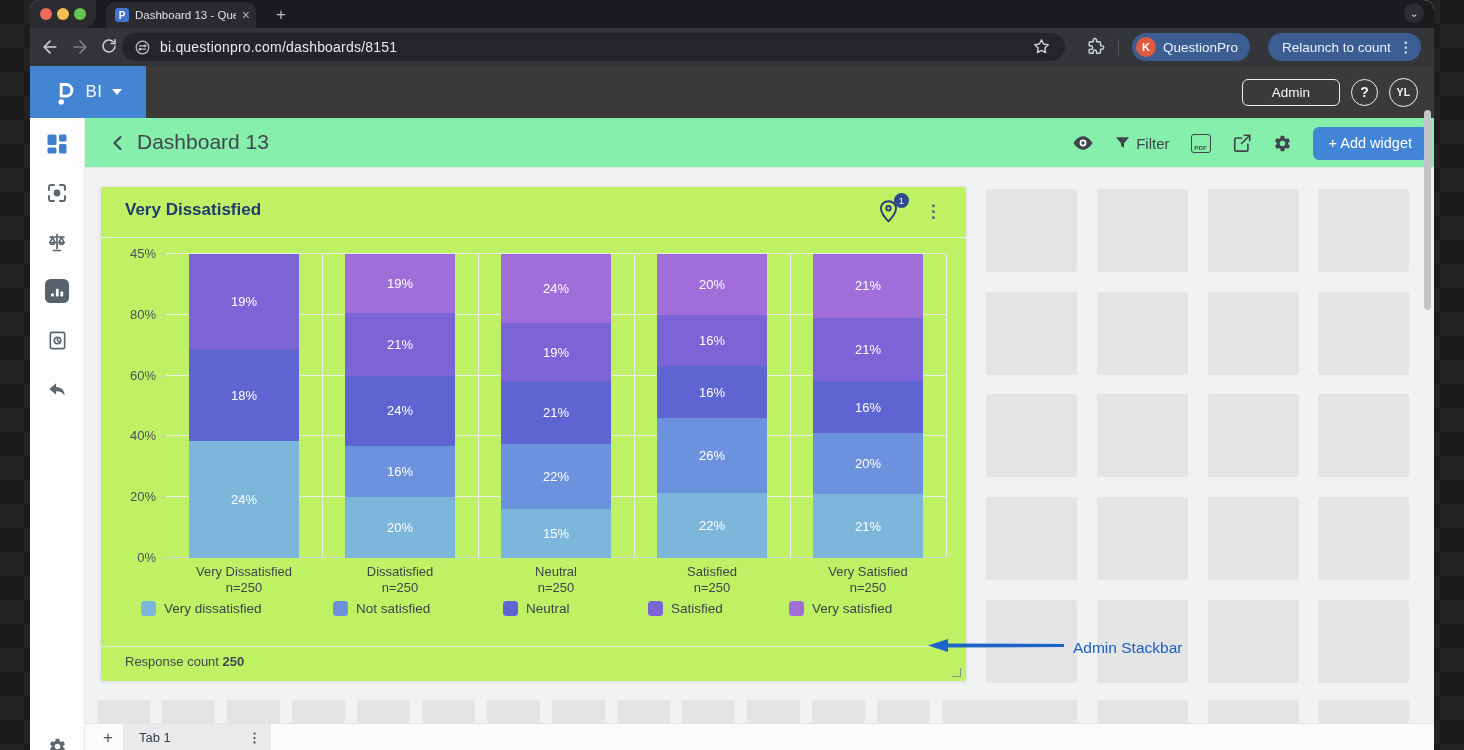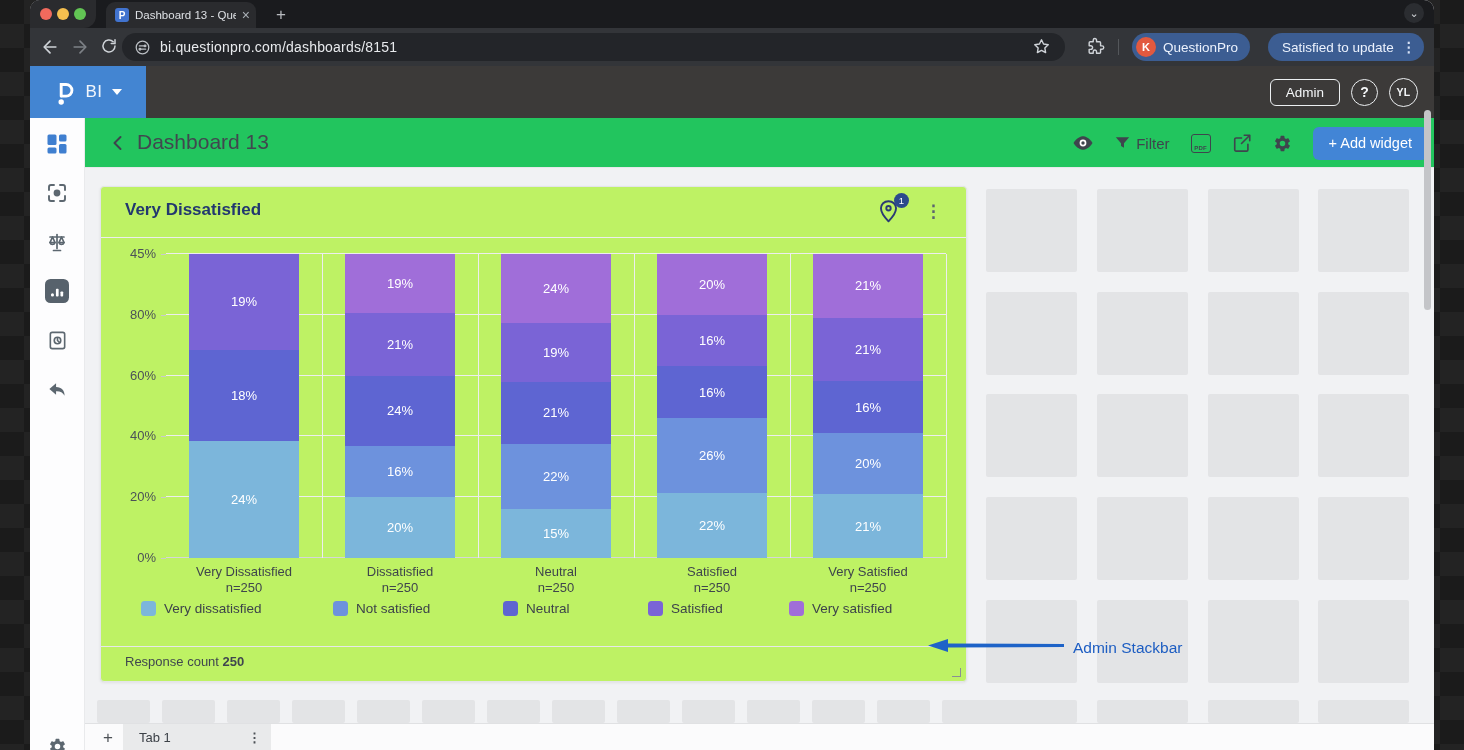--- a/index.html
+++ b/index.html
@@ -48,27 +48,27 @@
   .kebab { color:#5b6470; font-size:16px; line-height:1; font-weight:bold; }
   .relaunch .kebab { color:#d7e2f6; font-size:14px; }
 
   
   .appheader { left:0; top:66px; right:0; height:52px; background:#3c3a39; }
   .logo { position:absolute; left:0; top:0; width:116px; height:52px; background:#4385d2;
     display:flex; align-items:center; justify-content:center; gap:9px; }
   .logo .bi { color:#f2f6fc; font-size:17px; font-weight:500; letter-spacing:.5px; }
   .caret { width:0; height:0; border-left:5px solid transparent; border-right:5px solid transparent; border-top:6px solid #fff; }
   .appright { position:absolute; right:16px; top:0; height:52px; display:flex; align-items:center; gap:11px; }
-  .adminbtn { border:1.5px solid #eceff1; border-radius:6px; color:#f4f6f8; font-size:13.5px; padding:5px 15px; }
+  .adminbtn { border:1.5px solid #eceff1; border-radius:6px; color:#f4f6f8; font-size:13.5px; padding:5px 29px; }
   .circbtn { border:1.5px solid #eceff1; border-radius:50%; color:#f4f6f8; display:flex; align-items:center; justify-content:center; font-weight:bold; }
   .helpbtn { width:27px; height:27px; font-size:14px; }
   .userbtn { width:29px; height:29px; font-size:10.5px; letter-spacing:.4px; }
 
   
-  .dashheader { left:55px; top:118px; right:0; height:50px; background:#22c55e; border-bottom:1px solid #e7e8ea; }
+  .dashheader { left:55px; top:118px; right:0; height:50px; background:#86efac; border-bottom:1px solid #e7e8ea; }
   .backchev { position:absolute; left:23px; top:15px; }
   .dashtitle { position:absolute; left:52px; top:12px; font-size:21px; color:#41474f; }
   .headicons { position:absolute; right:6px; top:0; height:50px; display:flex; align-items:center; gap:21px; }
   .filtergrp { display:flex; align-items:center; gap:6px; color:#3e454d; font-size:15px; }
   .pdficon { width:20px; height:19px; border:1.6px solid #3e454d; border-radius:3px; color:#3e454d;
     font-size:6px; font-weight:bold; display:flex; align-items:flex-end; justify-content:center; padding-bottom:1px; letter-spacing:.2px; }
   .addwidget { background:#4285d6; color:#fff; font-size:14.5px; font-weight:500; border-radius:6px;
     height:33px; display:flex; align-items:center; padding:0 16px; }
 
   
@@ -185,21 +185,21 @@
       <span class="puzzle">
         <svg width="19" height="19" viewBox="0 0 24 24" fill="none" stroke="#cfd3d8" stroke-width="1.8" stroke-linejoin="round">
             <path d="M20.3 11.2h-1.9V7.4c0-.7-.6-1.3-1.3-1.3h-3.8V4a2.1 2.1 0 1 0-4.2 0v2.1H5.3C4.6 6.1 4 6.7 4 7.4v3.6h2a2.3 2.3 0 1 1 0 4.6H4v3.6c0 .7.6 1.3 1.3 1.3h3.8v-2a2.1 2.1 0 1 1 4.2 0v2h3.8c.7 0 1.3-.6 1.3-1.3v-3.8h1.9a2.1 2.1 0 0 0 0-4.2z"></path>
           </svg></span>
       <div class="toolsep"></div>
       <div class="pill profile">
         <span class="pavatar">K</span>
         <span class="pilltext">QuestionPro</span>
       </div>
       <div class="pill relaunch">
-        <span class="pilltext">Satisfied to update</span>
+        <span class="pilltext">Relaunch to count</span>
         <span class="kebab">⋮</span>
       </div>
     </div>
 
     <div class="appheader">
       <div class="logo">
         <span style="display:flex">
           <svg width="22" height="27" viewBox="0 0 26 30" fill="none" stroke="#fff" stroke-width="3.4" stroke-linecap="round">
               <path d="M8.5 19.5V5.5h5.8a6.9 6.9 0 0 1 0 13.8h-5.8"></path>
               <circle cx="8.5" cy="26.3" r="1.5" fill="#fff"></circle>

